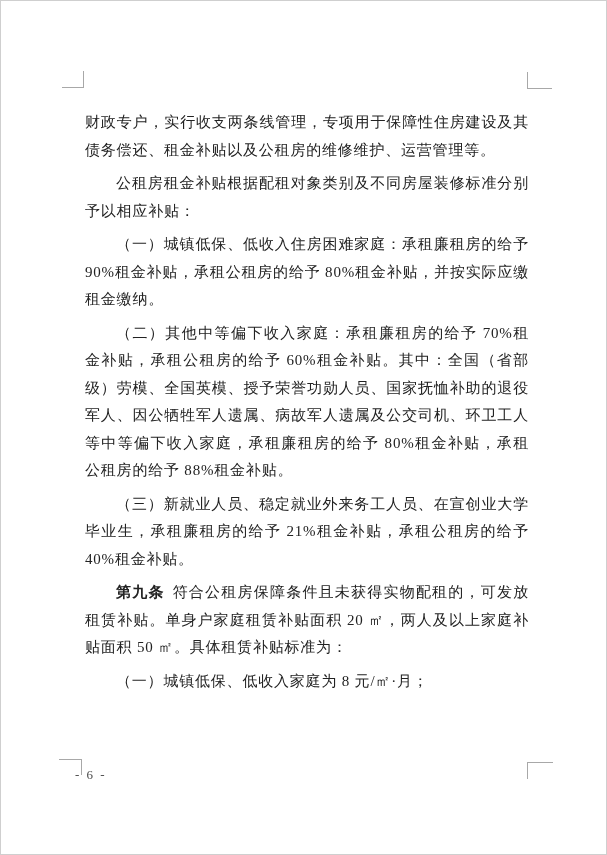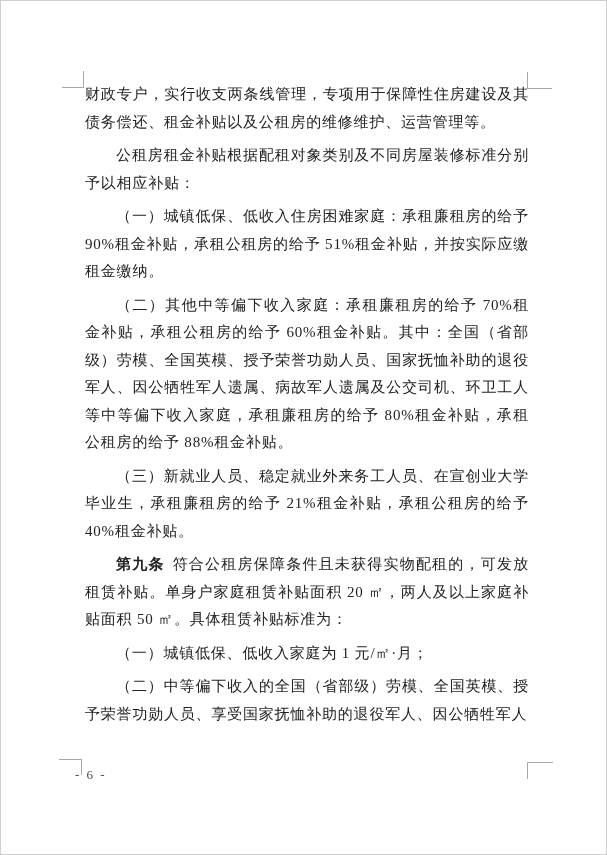--- a/index.html
+++ b/index.html
@@ -14,21 +14,21 @@
     box-sizing: border-box;
     background: #ffffff;
     border: 1px solid #cfcfcf;
     font-family: "Liberation Serif", "DejaVu Serif", serif;
     color: #222222;
     overflow: hidden;
   }
   .text-area {
     position: absolute;
     left: 84px;
-    top: 80px;
+    top: 108px;
     width: 444px;
     font-size: 15px;
     line-height: 27.5px;
     letter-spacing: 0.8px;
     text-align: justify;
     text-align-last: left;
   }
   .text-area p {
     margin: 0 0 6px 0;
   }
@@ -63,23 +63,22 @@
 <div class="page">
 
   <div class="crop-mark cm-tl"></div>
   <div class="crop-mark cm-tr"></div>
   <div class="crop-mark cm-bl"></div>
   <div class="crop-mark cm-br"></div>
 
   <div class="text-area">
     <p>财政专户，实行收支两条线管理，专项用于保障性住房建设及其债务偿还、租金补贴以及公租房的维修维护、运营管理等。</p>
     <p class="indent">公租房租金补贴根据配租对象类别及不同房屋装修标准分别予以相应补贴：</p>
-    <p class="indent">（一）城镇低保、低收入住房困难家庭：承租廉租房的给予 90%租金补贴，承租公租房的给予 51%租金补贴，并按实际应缴租金缴纳。</p>
+    <p class="indent">（一）城镇低保、低收入住房困难家庭：承租廉租房的给予 90%租金补贴，承租公租房的给予 80%租金补贴，并按实际应缴租金缴纳。</p>
     <p class="indent">（二）其他中等偏下收入家庭：承租廉租房的给予 70%租金补贴，承租公租房的给予 60%租金补贴。其中：全国（省部级）劳模、全国英模、授予荣誉功勋人员、国家抚恤补助的退役军人、因公牺牲军人遗属、病故军人遗属及公交司机、环卫工人等中等偏下收入家庭，承租廉租房的给予 80%租金补贴，承租公租房的给予 88%租金补贴。</p>
     <p class="indent">（三）新就业人员、稳定就业外来务工人员、在宣创业大学毕业生，承租廉租房的给予 21%租金补贴，承租公租房的给予 40%租金补贴。</p>
     <p class="indent"><span class="lead">第九条</span><span>符合公租房保障条件且未获得实物配租的，可发放租赁补贴。单身户家庭租赁补贴面积 20 ㎡，两人及以上家庭补贴面积 50 ㎡。具体租赁补贴标准为：</span></p>
-    <p class="indent">（一）城镇低保、低收入家庭为 1 元/㎡·月；</p>
-    <p class="indent">（二）中等偏下收入的全国（省部级）劳模、全国英模、授予荣誉功勋人员、享受国家抚恤补助的退役军人、因公牺牲军人</p>
+    <p class="indent">（一）城镇低保、低收入家庭为 8 元/㎡·月；</p>
   </div>
 
   <div class="page-number">- 6 -</div>
 
 </div>
 
 </body></html>

